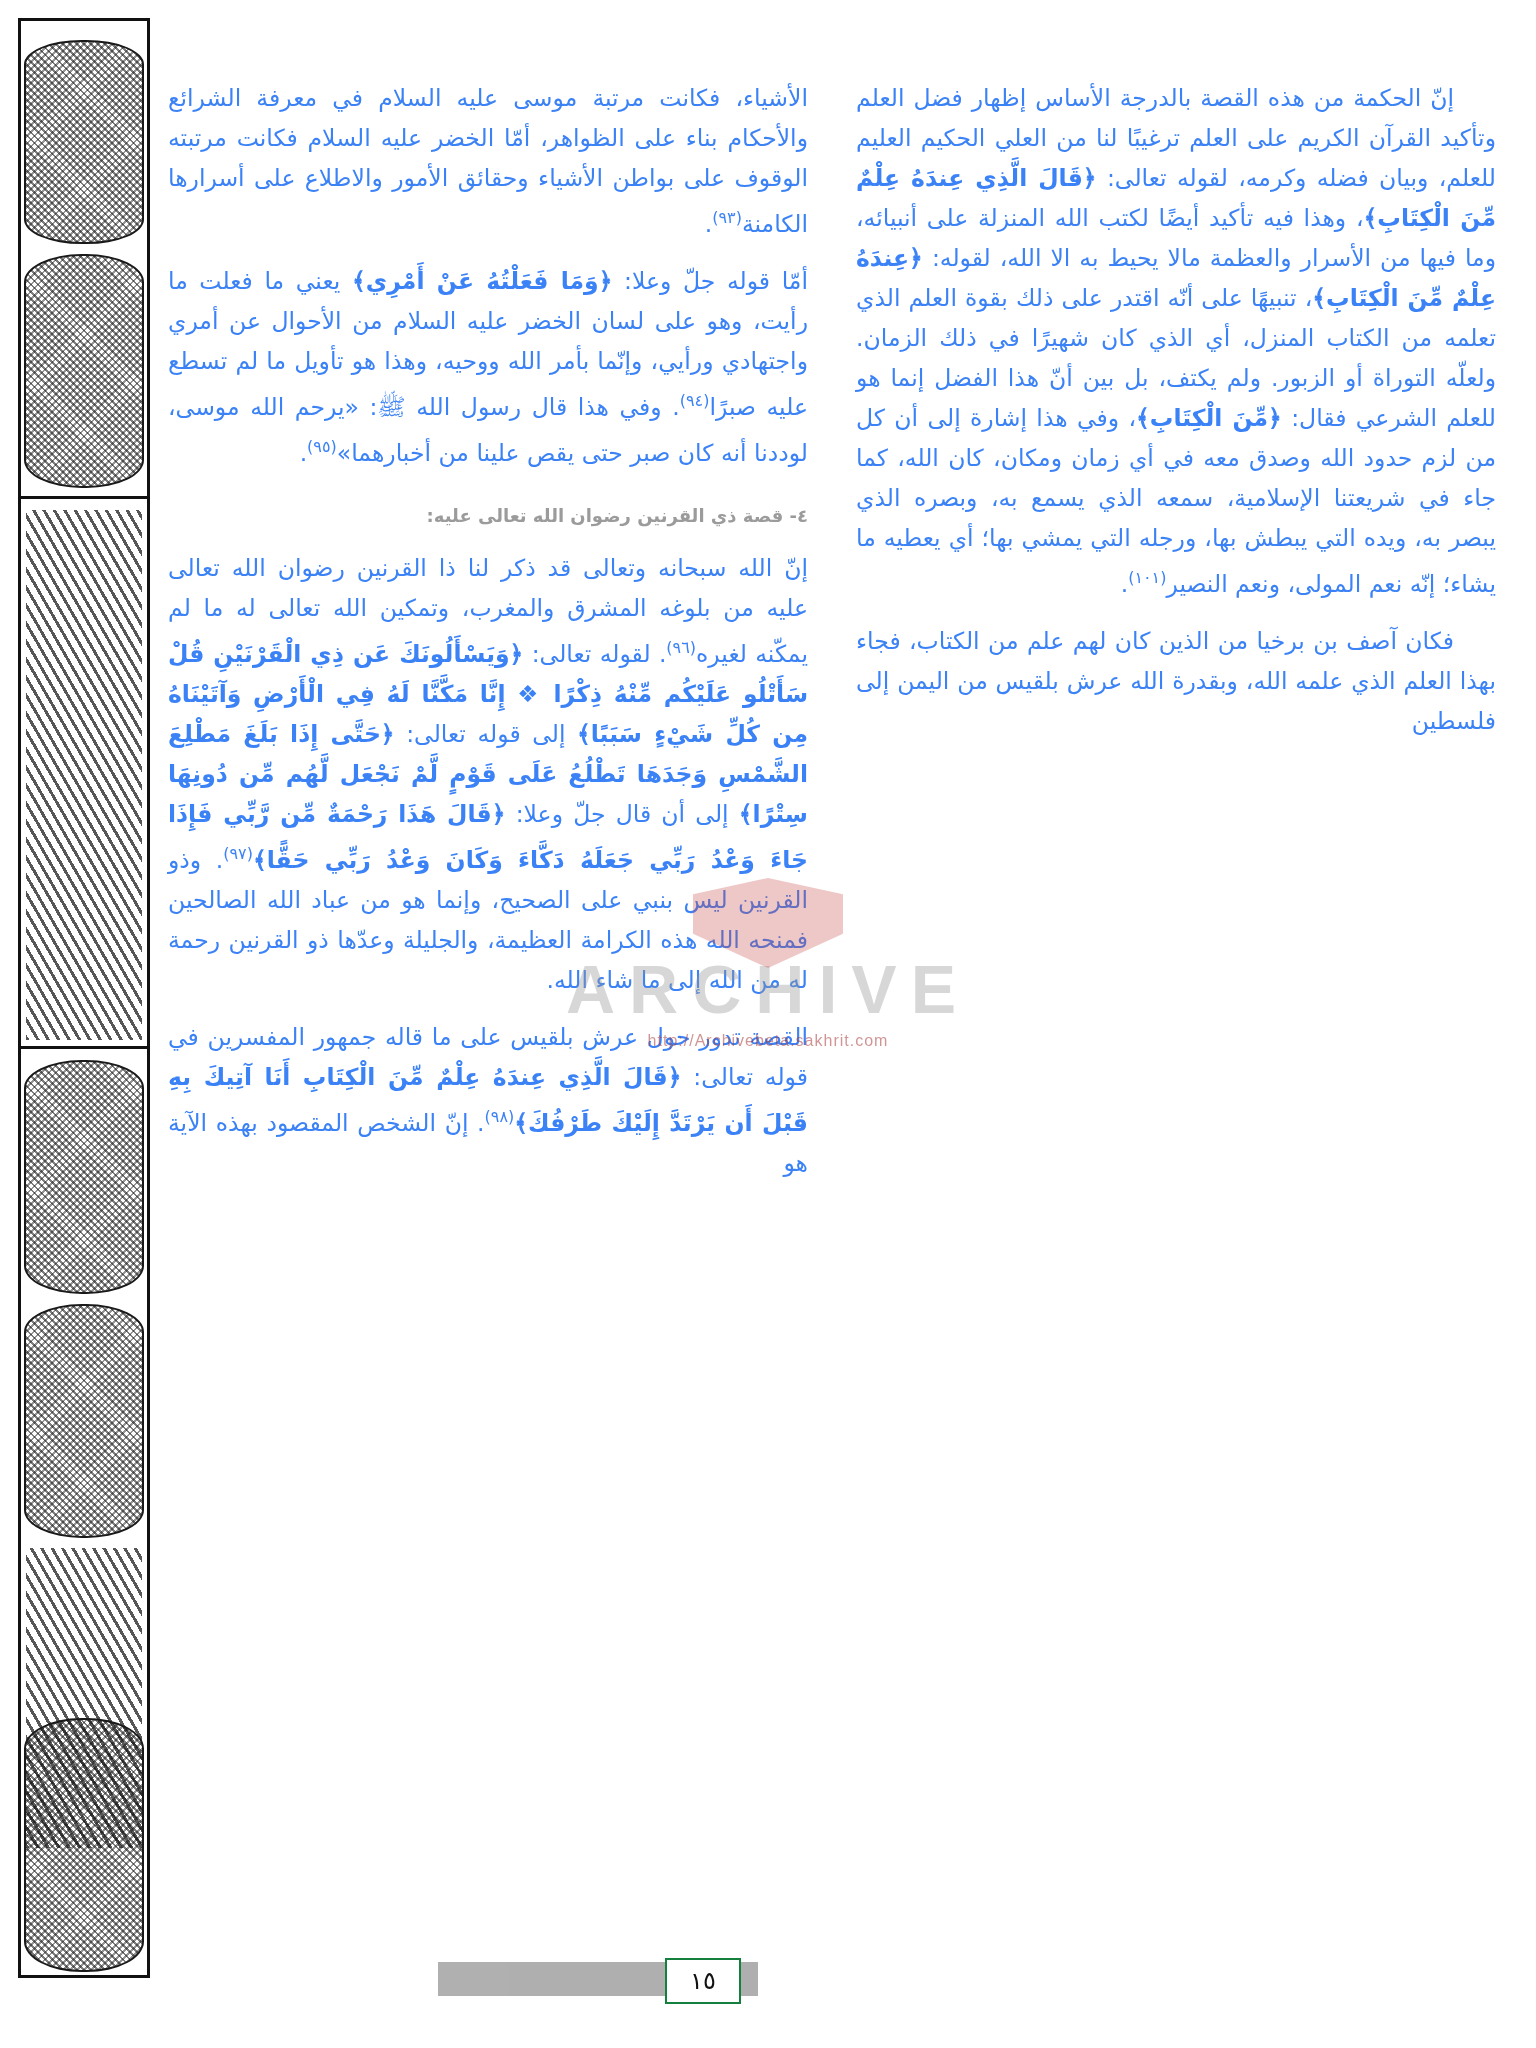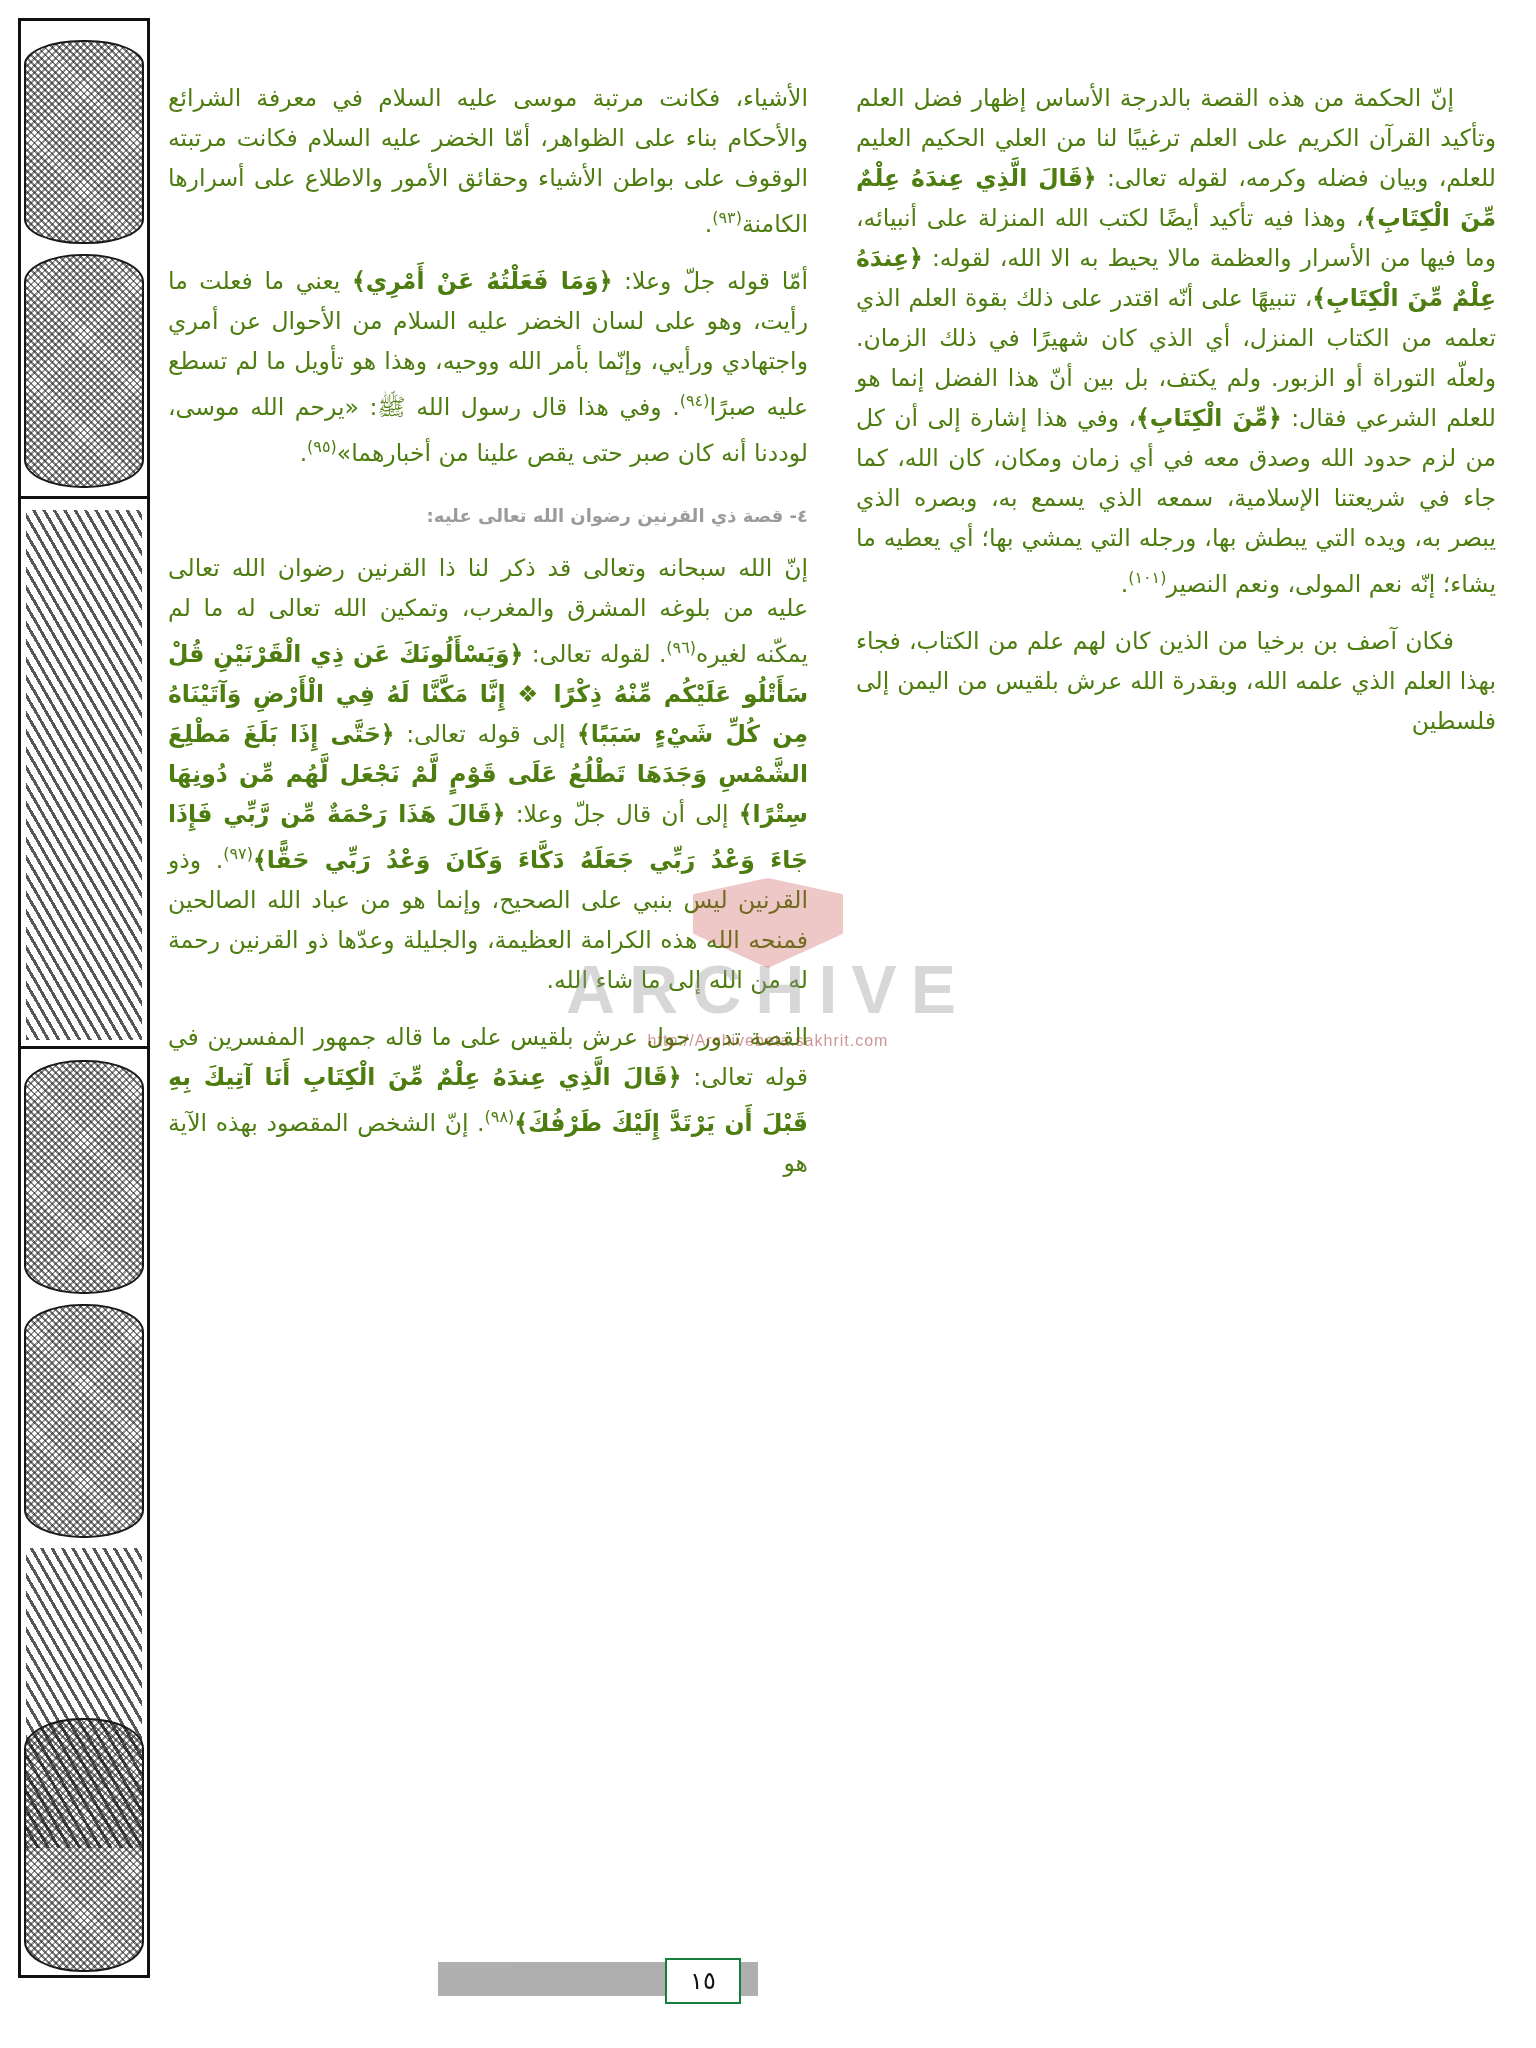--- a/index.html
+++ b/index.html
@@ -67,21 +67,21 @@
   .col {
     flex: 1 1 0;
     min-width: 0;
   }
   p.body {
     margin: 0 0 17px 0;
     font-size: 23.5px;
     line-height: 40px;
     text-align: justify;
     text-align-last: right;
-    color: #4d7c0f;
+    color: #3b82f6;
     font-family: "DejaVu Sans", "Liberation Sans", sans-serif;
   }
   p.body.indent { text-indent: 42px; }
   .q {
     font-weight: bold;
     letter-spacing: .2px;
   }
   .fn {
     font-size: 16px;
     vertical-align: super;

